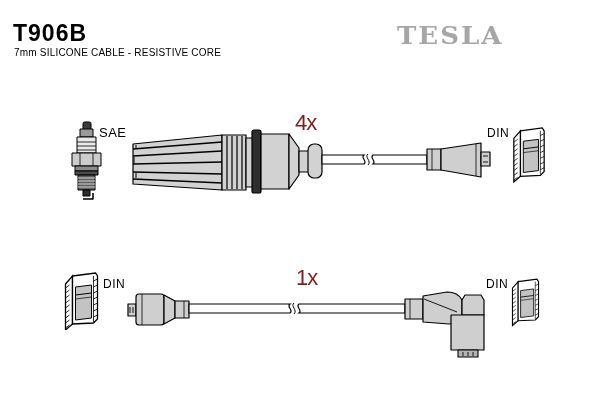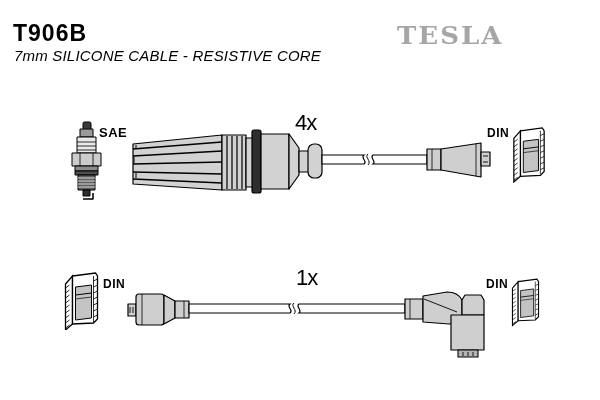--- a/index.html
+++ b/index.html
@@ -3,28 +3,28 @@
 <meta charset="utf-8">
 <style>
   html,body{margin:0;padding:0;background:#fff;}
   .canvas{
     position:relative;width:600px;height:400px;background:#ffffff;
     font-family:"Liberation Sans",sans-serif;overflow:hidden;margin-top:16px;
   }
   .art{position:absolute;left:0;top:0;}
   .lbl{position:absolute;color:#000;white-space:nowrap;line-height:1;}
   .part-number{left:13px;top:6px;font-size:23px;font-weight:bold;letter-spacing:1px;}
-  .subtitle{left:14px;top:32px;font-size:15px;letter-spacing:0.2px;font-style:italic;}
+  .subtitle{left:14px;top:32px;font-size:10px;letter-spacing:0.2px;}
   .brand{
     left:397px;top:8px;font-family:"DejaVu Serif","Liberation Serif",serif;
     font-size:26px;font-weight:bold;color:#a6a6a6;letter-spacing:2px;
     transform:scaleY(0.92);transform-origin:top left;
   }
-  .std-lbl{font-size:12px;font-weight:bold;letter-spacing:0.5px;text-align:center;}
-  .qty-lbl{font-size:22px;font-weight:400;letter-spacing:-1px;color:#000000;}
+  .std-lbl{font-size:12px;font-weight:normal;letter-spacing:0.5px;text-align:center;}
+  .qty-lbl{font-size:22px;font-weight:400;letter-spacing:-1px;color:#7f1d1d;}
   .sae{left:99px;top:110px;font-size:13px;}
   .din-top{left:487px;top:111px;}
   .din-bl{left:103px;top:262px;}
   .din-br{left:486px;top:262px;}
   .qty-top{left:295px;top:96px;}
   .qty-bottom{left:296px;top:251px;}
 </style>
 </head>
 <body>
 

